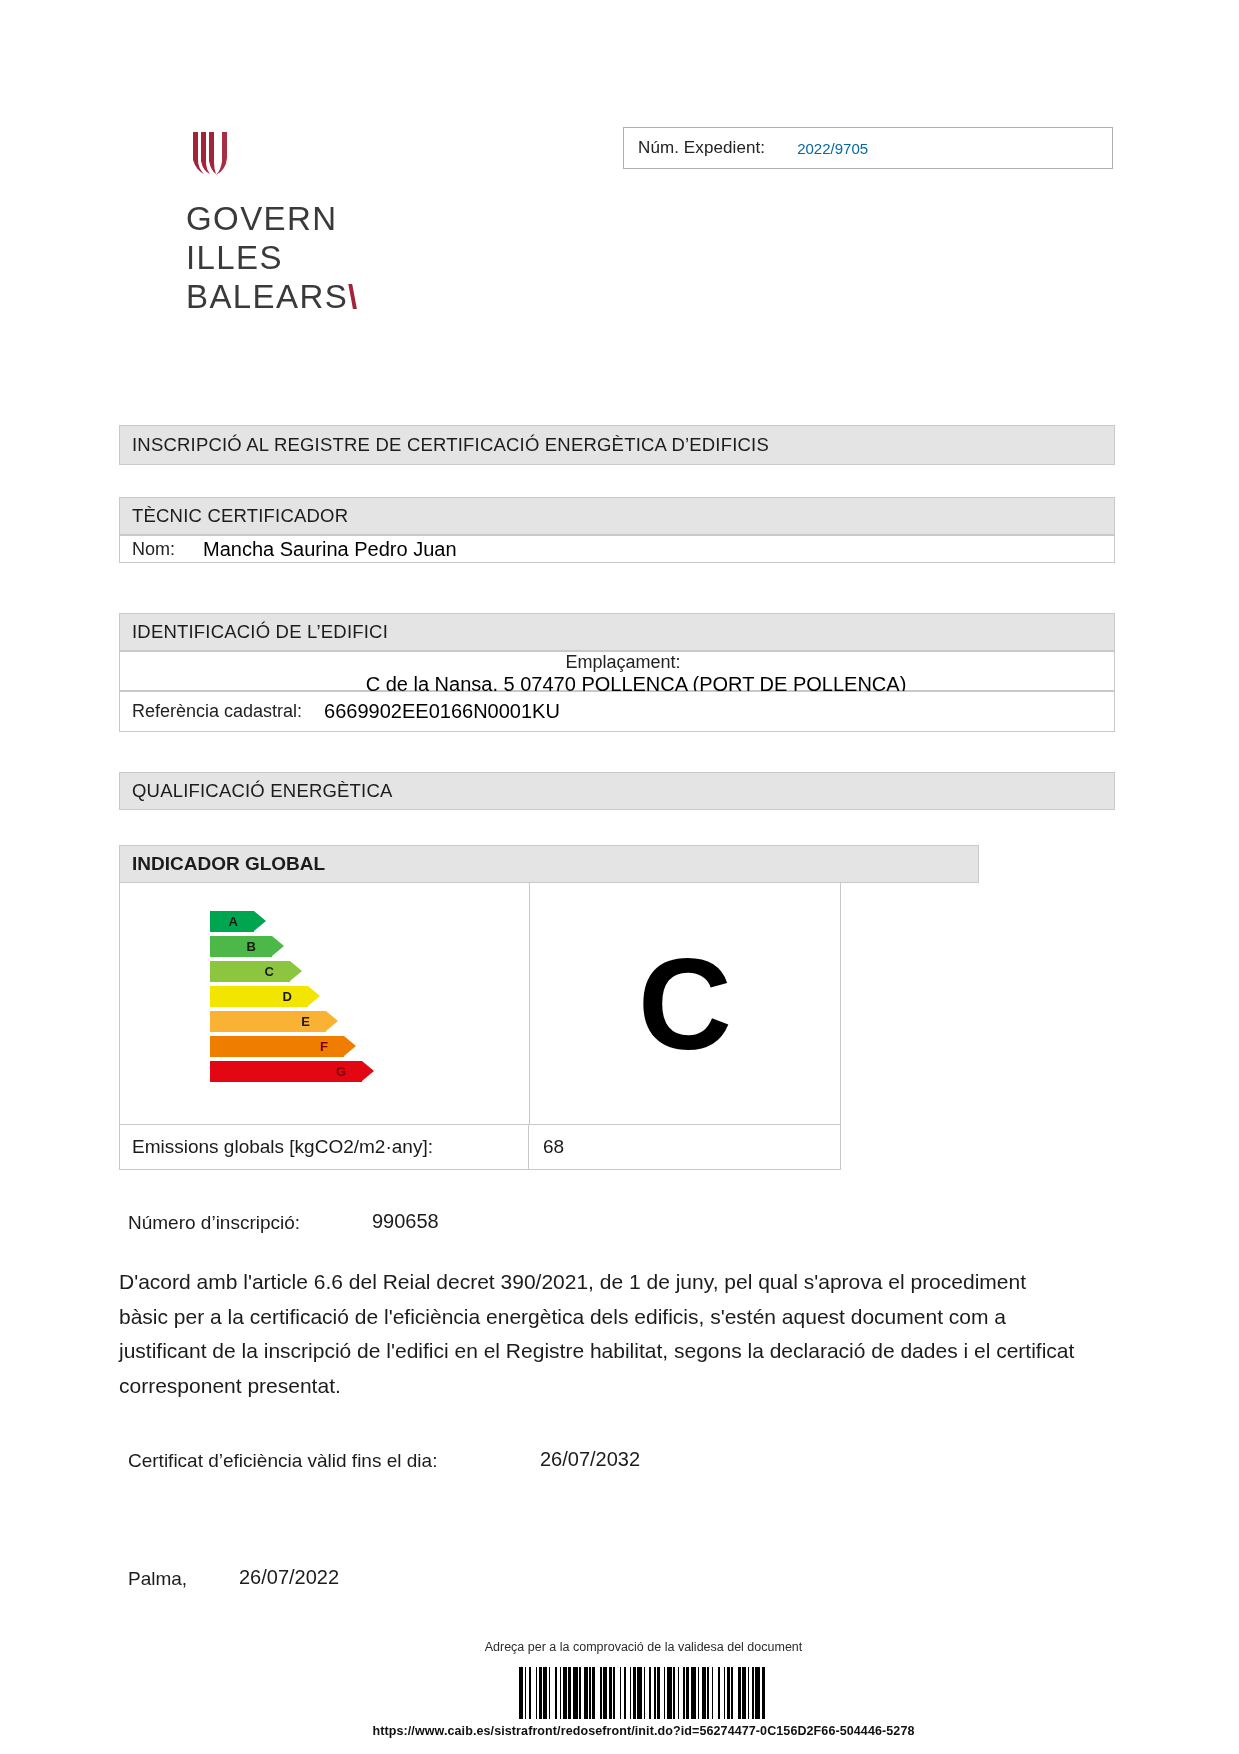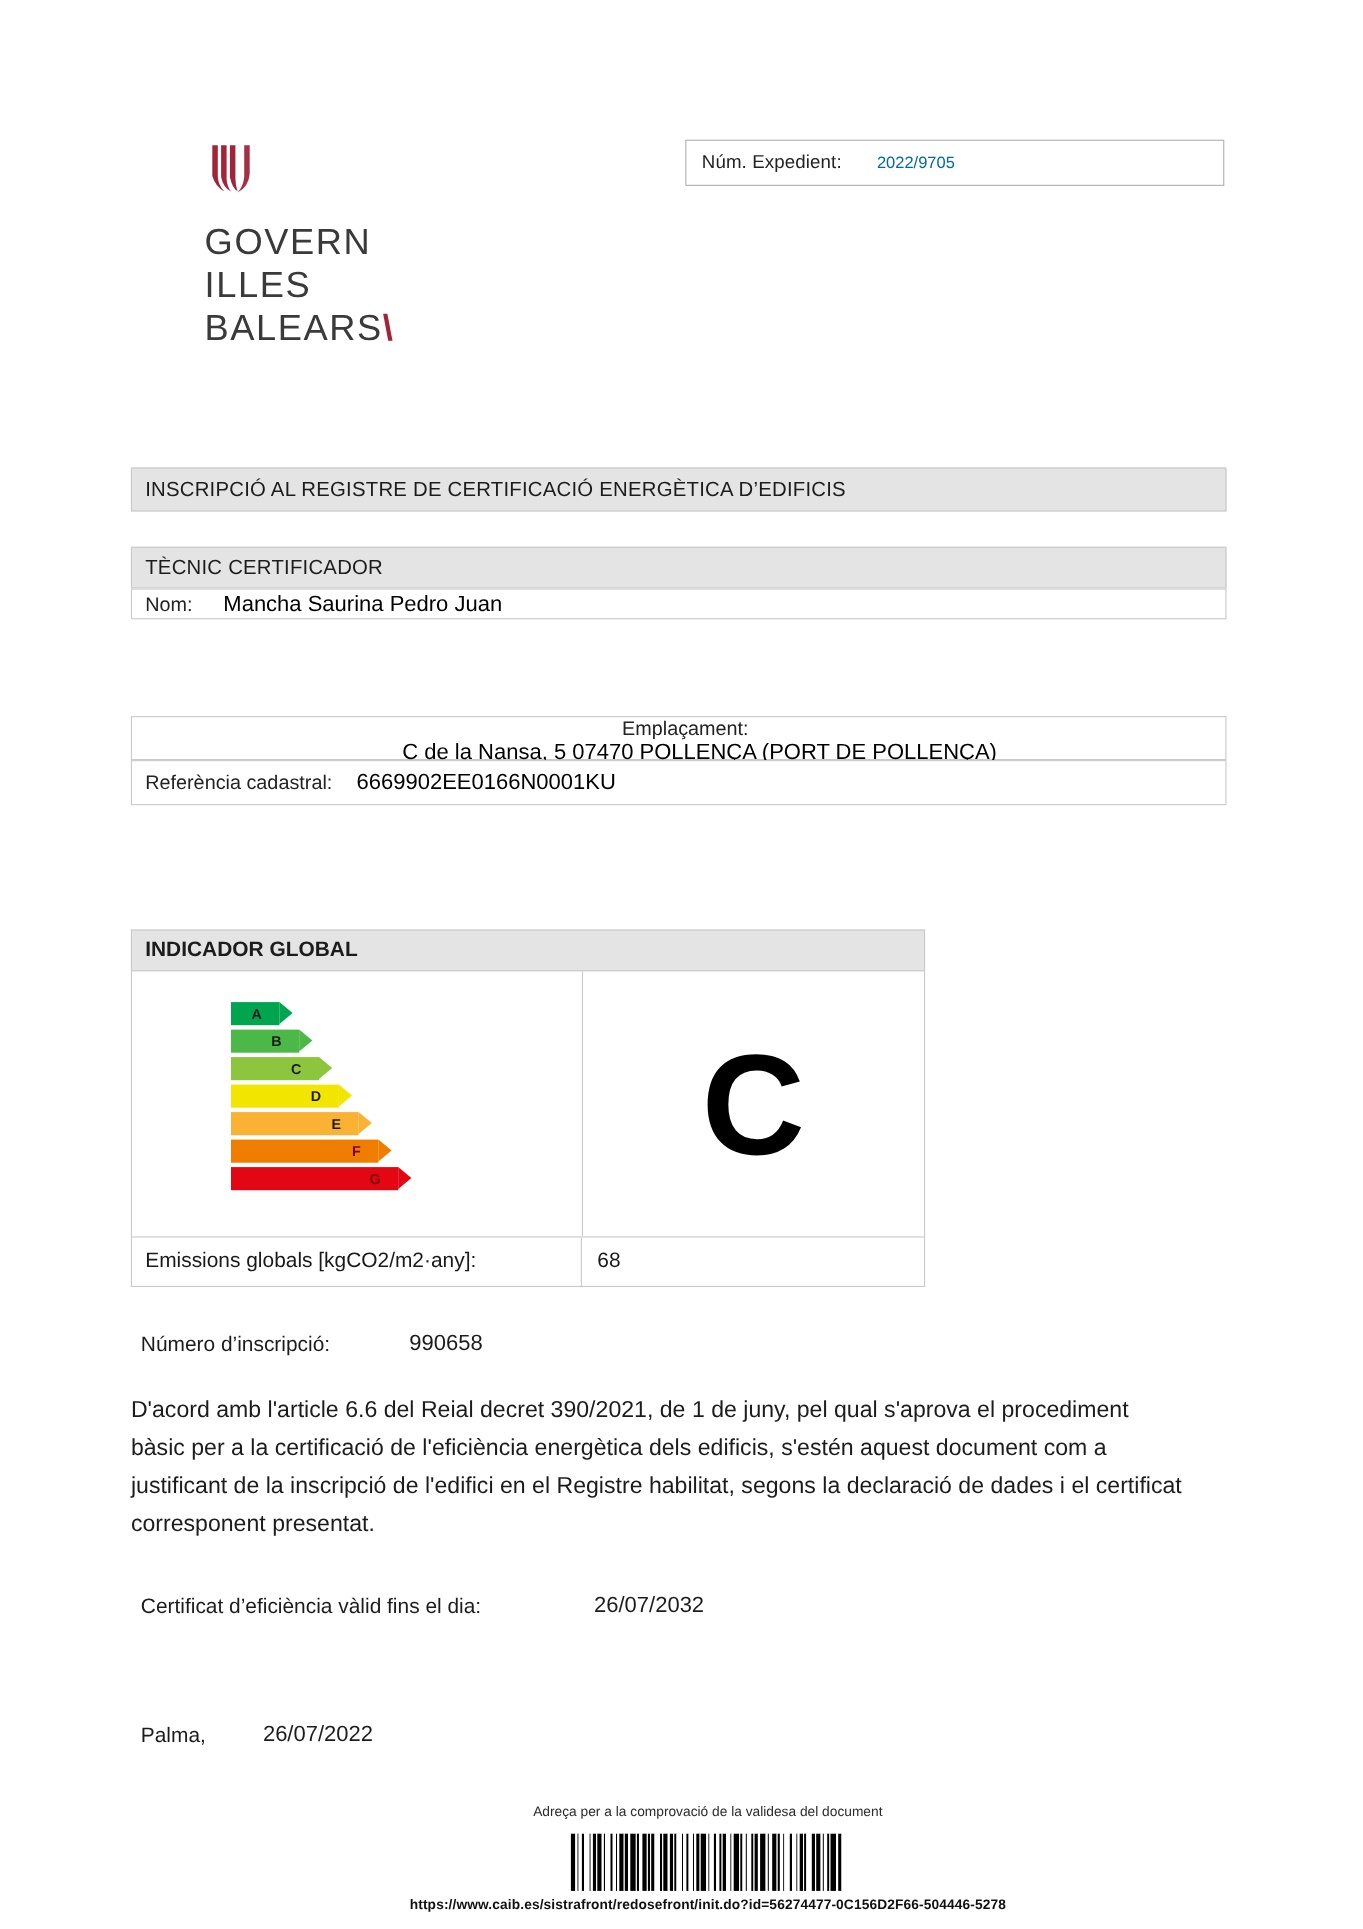--- a/index.html
+++ b/index.html
@@ -99,21 +99,21 @@
     color: #1c1c1c;
   }
   .row .lbl { color: #222; }
   .row .val { color: #000; font-size: 20px; }
 
   
   .ig-head {
     position: absolute;
     left: 119px;
     top: 845px;
-    width: 722px;
+    width: 860px;
     height: 38px;
     box-sizing: border-box;
     background: #e4e4e4;
     border: 1px solid #c9c9c9;
     display: flex;
     align-items: center;
     padding-left: 12px;
     font-size: 19px;
     font-weight: 700;
     color: #1c1c1c;
@@ -287,29 +287,31 @@
   </div>
 
   <div class="bar" style="top:425px; height:40px;">INSCRIPCIÓ AL REGISTRE DE CERTIFICACIÓ ENERGÈTICA D’EDIFICIS</div>
 
   <div class="bar" style="top:497px; height:38px;">TÈCNIC CERTIFICADOR</div>
   <div class="row" style="top:535px; height:28px;">
     <span class="lbl">Nom:</span>
     <span class="val" style="margin-left:28px;">Mancha Saurina Pedro Juan</span>
   </div>
 
+  <div class="bar" style="top:613px; height:38px;">IDENTIFICACIÓ DE L’EDIFICI</div>
   <div class="row" style="top:651px; height:40px;flex-direction:column;">
     <span class="lbl">Emplaçament:</span>
     <span class="val" style="margin-left:26px;">C de la Nansa, 5 07470 POLLENÇA (PORT DE POLLENÇA)</span>
   </div>
   <div class="row" style="top:691px; height:41px;">
     <span class="lbl">Referència cadastral:</span>
     <span class="val" style="margin-left:22px;">6669902EE0166N0001KU</span>
   </div>
 
+  <div class="bar" style="top:772px; height:38px;">QUALIFICACIÓ ENERGÈTICA</div>
 
   <div class="ig-head">INDICADOR GLOBAL</div>
   <div class="ig-body">
     <div class="ig-scale">
       <div class="scale-wrap" id="scale-wrap">
           <div class="scale-row">
             <div class="scale-bar" style="width: 44px; background: rgb(0, 165, 79); color: rgb(0, 165, 79);">
               <span style="color: rgb(26, 26, 26); position: relative; z-index: 2;">A</span>
             </div>
           </div>

